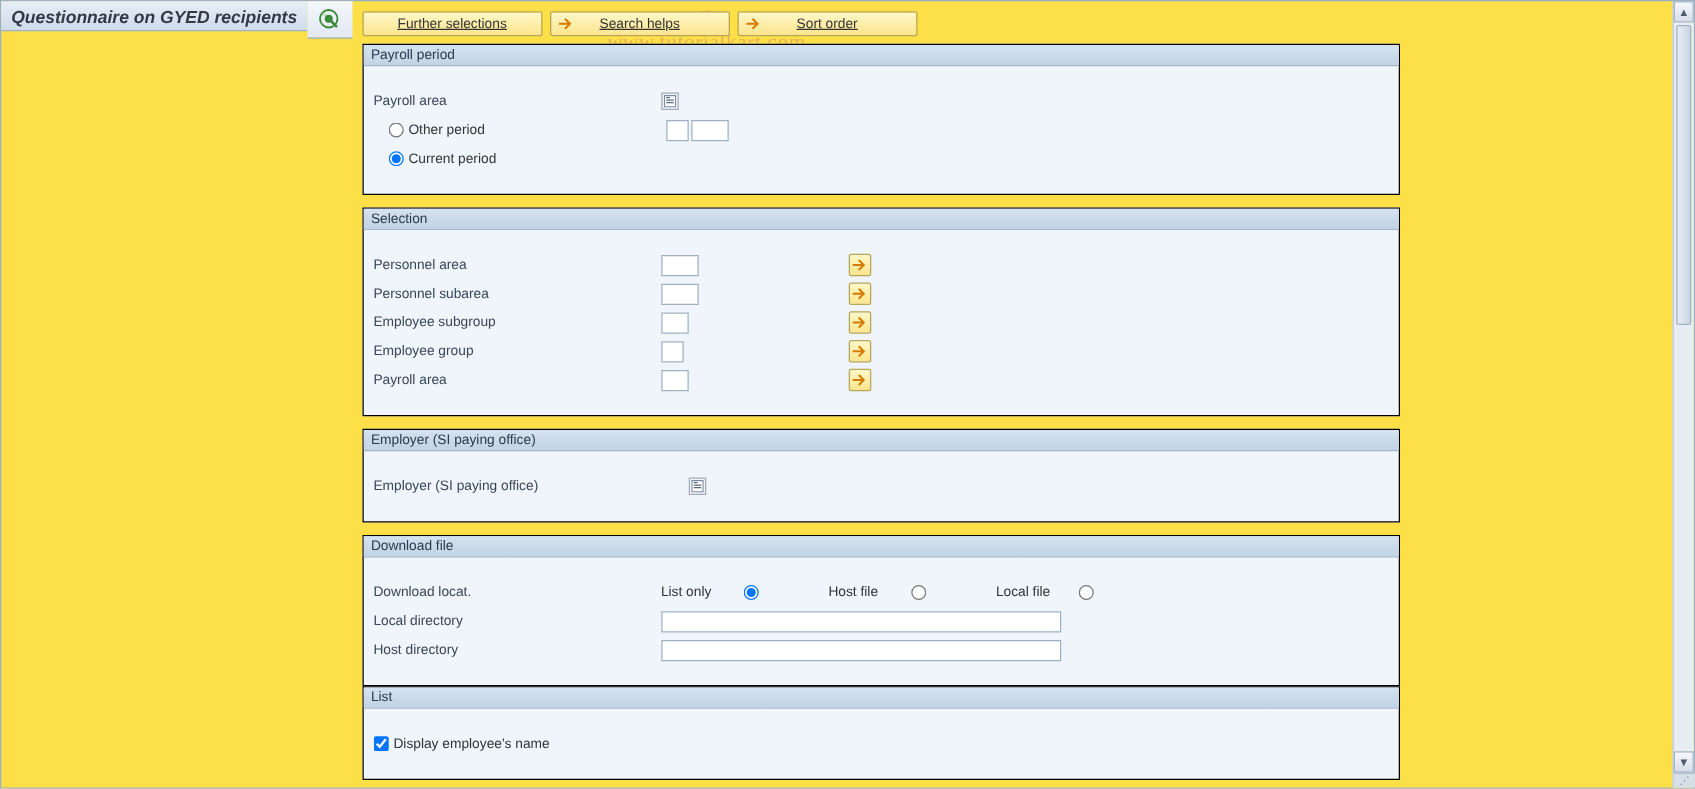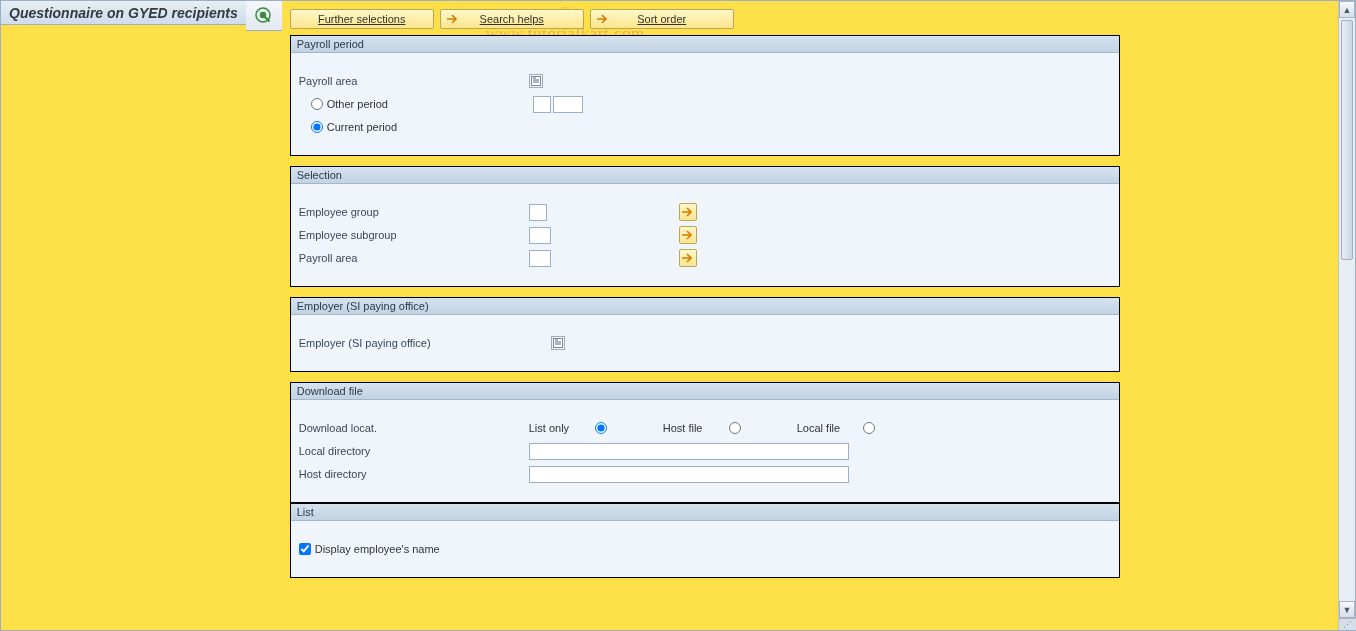--- a/index.html
+++ b/index.html
@@ -299,32 +299,50 @@
             <input type="radio" class="sap-radio" name="period" checked="" style="">
             <span>Current period</span>
           </div>
         </div>
       </div>
 
       <div class="group-box wide-box">
         <div class="group-header">Selection</div>
         <div class="group-body">
           <div class="row">
+            <span class="lbl">Personnel area</span>
+            <input class="txt-in w30" style="">
+            <span class="mult-sel" style="margin-left:120px">
+              <svg viewBox="0 0 12 10">
+                  <path d="M0 5 L8 5 M5 1 L9 5 L5 9" stroke="#d77a00" stroke-width="1.6" fill="none"></path>
+                </svg>
+            </span>
+          </div>
+          <div class="row">
+            <span class="lbl">Personnel subarea</span>
+            <input class="txt-in w30" style="">
+            <span class="mult-sel" style="margin-left:120px">
+              <svg viewBox="0 0 12 10">
+                  <path d="M0 5 L8 5 M5 1 L9 5 L5 9" stroke="#d77a00" stroke-width="1.6" fill="none"></path>
+                </svg>
+            </span>
+          </div>
+          <div class="row">
+            <span class="lbl">Employee subgroup</span>
+            <input class="txt-in" style="width: 22px;">
+            <span class="mult-sel" style="margin-left:128px">
+              <svg viewBox="0 0 12 10">
+                  <path d="M0 5 L8 5 M5 1 L9 5 L5 9" stroke="#d77a00" stroke-width="1.6" fill="none"></path>
+                </svg>
+            </span>
+          </div>
+          <div class="row">
             <span class="lbl">Employee group</span>
             <input class="txt-in small" style="">
             <span class="mult-sel" style="margin-left:132px">
-              <svg viewBox="0 0 12 10">
-                  <path d="M0 5 L8 5 M5 1 L9 5 L5 9" stroke="#d77a00" stroke-width="1.6" fill="none"></path>
-                </svg>
-            </span>
-          </div>
-          <div class="row">
-            <span class="lbl">Employee subgroup</span>
-            <input class="txt-in" style="width: 22px;">
-            <span class="mult-sel" style="margin-left:128px">
               <svg viewBox="0 0 12 10">
                   <path d="M0 5 L8 5 M5 1 L9 5 L5 9" stroke="#d77a00" stroke-width="1.6" fill="none"></path>
                 </svg>
             </span>
           </div>
           <div class="row">
             <span class="lbl">Payroll area</span>
             <input class="txt-in" style="width: 22px;">
             <span class="mult-sel" style="margin-left:128px">
               <svg viewBox="0 0 12 10">

